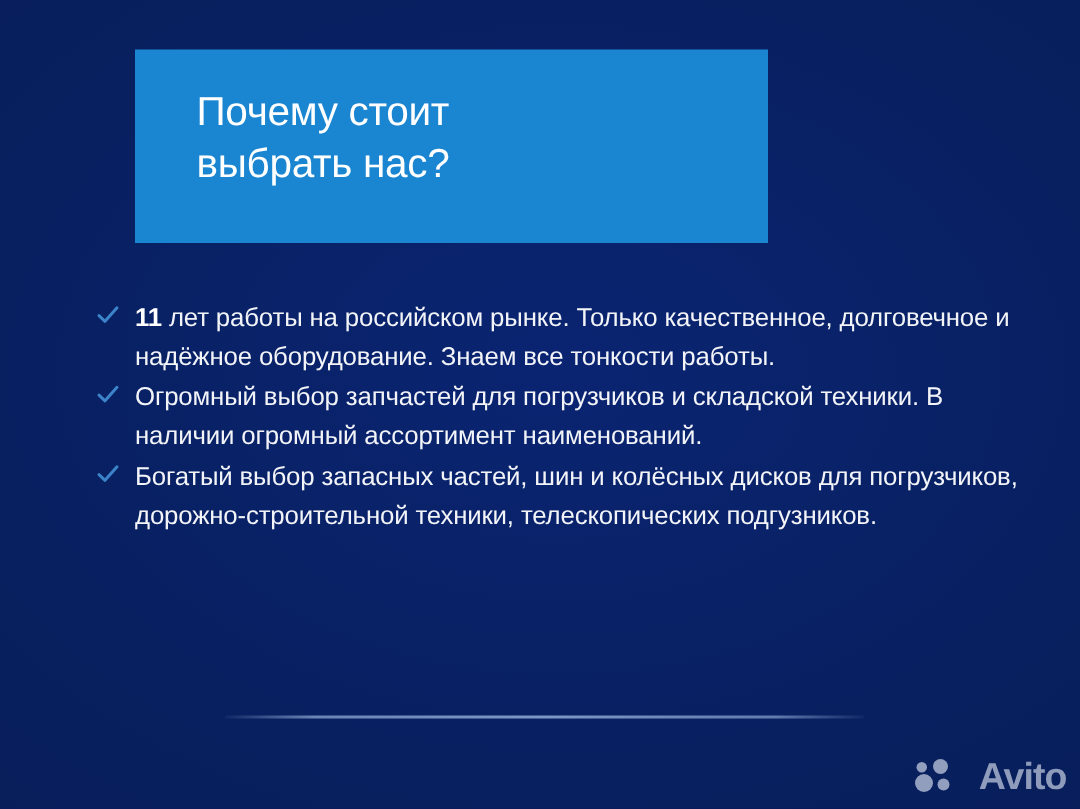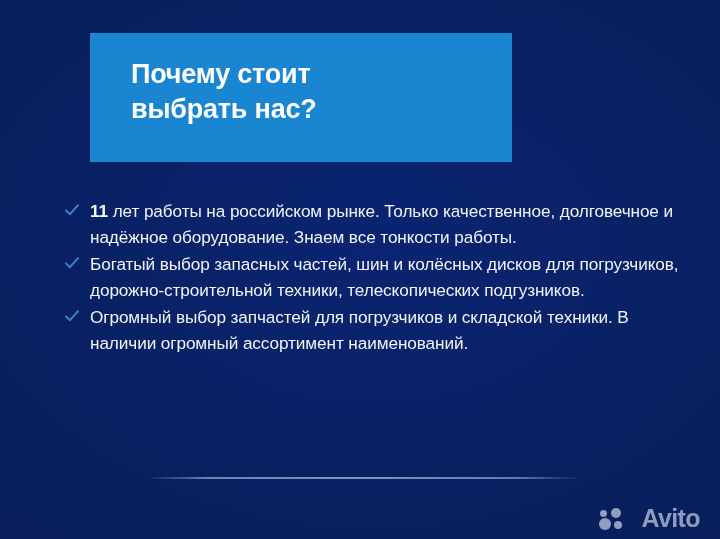--- a/index.html
+++ b/index.html
@@ -38,21 +38,21 @@
   }
 
   .title-text {
     position: absolute;
     left: 41px;
     top: 24px;
     width: 360px;
     margin: 0;
     color: #ffffff;
     font-size: 27px;
-    font-weight: bold;
+    font-weight: normal;
     line-height: 1.28;
     letter-spacing: -0.2px;
     white-space: pre-line;
   }
 
   
   .bullet-list {
     position: absolute;
     left: 62px;
     top: 198px;
@@ -105,24 +105,24 @@
       rgba(150, 180, 225, 0.05) 0%,
       rgba(165, 195, 235, 0.62) 14%,
       rgba(175, 200, 238, 0.70) 50%,
       rgba(160, 190, 232, 0.58) 86%,
       rgba(150, 180, 225, 0.05) 100%);
   }
 
   
   .watermark {
     position: absolute;
-    right: 20px;
+    right: 9px;
     bottom: 8px;
     display: flex;
-    align-items: center;
+    align-items: flex-start;
     gap: 16px;
     opacity: 0.72;
   }
 
   .avito-mark {
     position: relative;
     width: 26px;
     height: 22px;
     flex: none;
   }
@@ -165,30 +165,30 @@
       </span>
       <span class="bullet-lead">11</span><span> лет работы на российском рынке. Только качественное, долговечное и надёжное оборудование. Знаем все тонкости работы.</span>
     </li>
 
     <li class="bullet-item">
       <span class="check-icon">
         <svg viewBox="0 0 16 16" aria-hidden="true">
           <path d="M2 8.4 L6 12.2 L14 3.2" fill="none" stroke="currentColor" stroke-width="2" stroke-linecap="round" stroke-linejoin="round"></path>
         </svg>
       </span>
-      <span>Богатый выбор запасных частей, шин и колёсных дисков для погрузчиков, дорожно-строительной техники, телескопических подгузников.</span>
+      <span>Огромный выбор запчастей для погрузчиков и складской техники. В наличии огромный ассортимент наименований.</span>
     </li>
 
     <li class="bullet-item">
       <span class="check-icon">
         <svg viewBox="0 0 16 16" aria-hidden="true">
           <path d="M2 8.4 L6 12.2 L14 3.2" fill="none" stroke="currentColor" stroke-width="2" stroke-linecap="round" stroke-linejoin="round"></path>
         </svg>
       </span>
-      <span>Огромный выбор запчастей для погрузчиков и складской техники. В наличии огромный ассортимент наименований.</span>
+      <span>Богатый выбор запасных частей, шин и колёсных дисков для погрузчиков, дорожно-строительной техники, телескопических подгузников.</span>
     </li>
 
   </ul>
 
   <div class="divider"></div>
 
   <div class="watermark">
     <span class="avito-mark">
       <i class="d1"></i>
         <i class="d2"></i>

